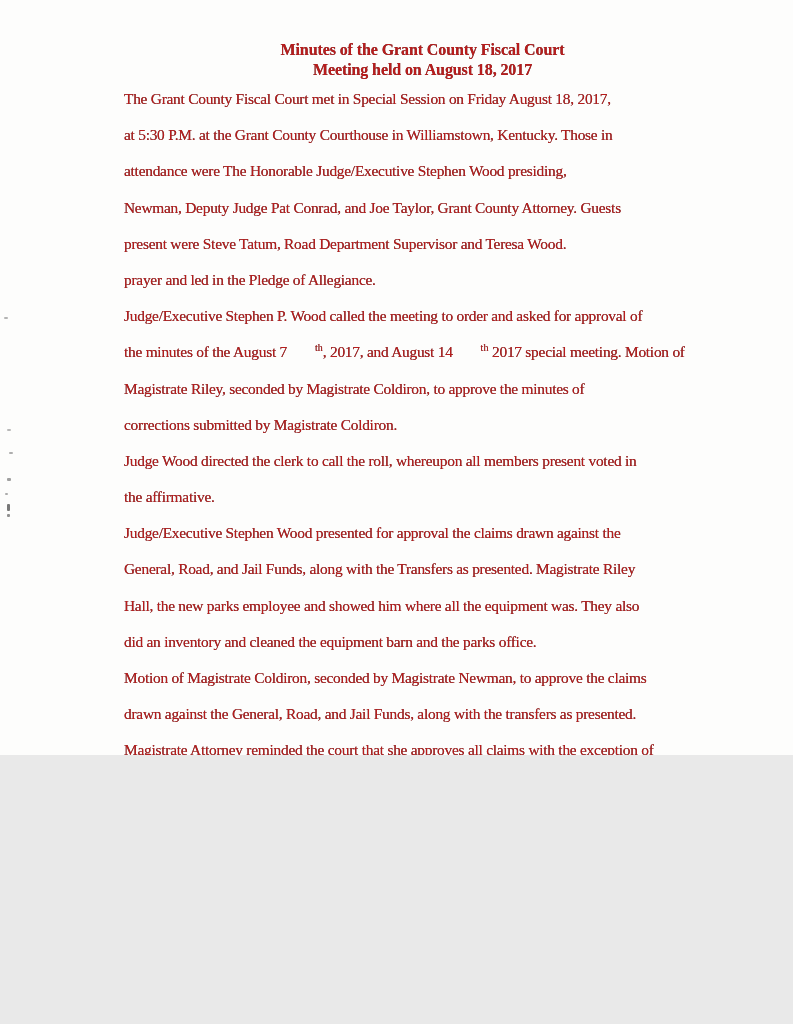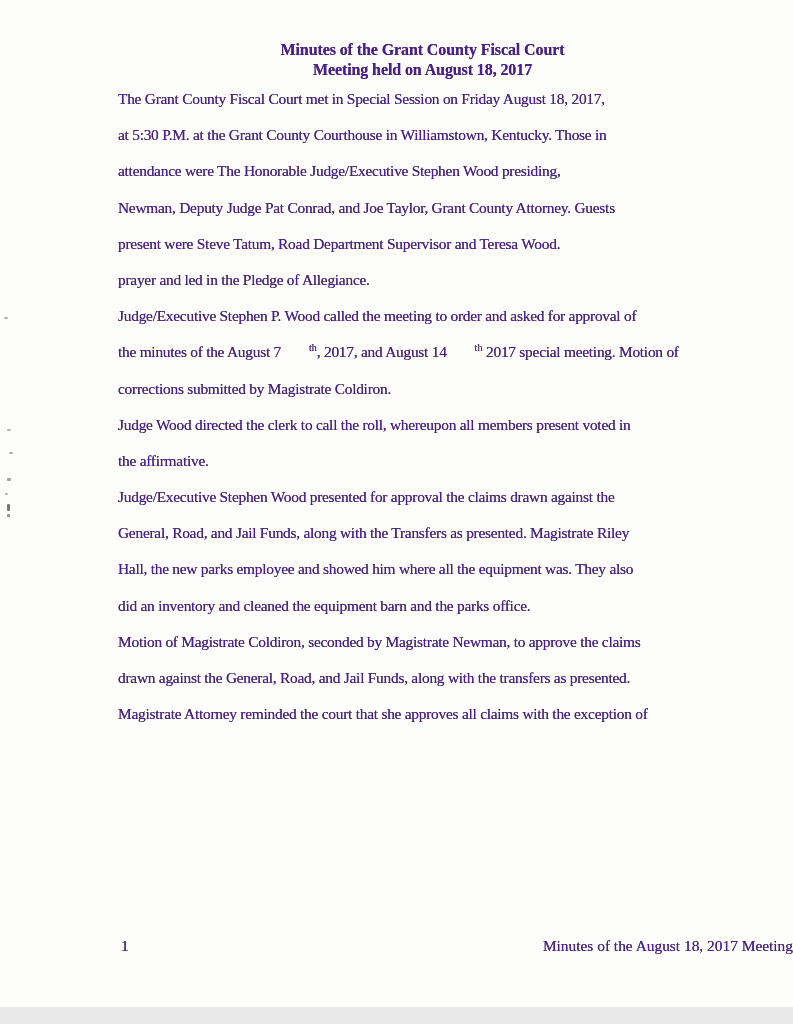--- a/index.html
+++ b/index.html
@@ -3,26 +3,26 @@
 <meta charset="utf-8">
 <style>
   html, body {
     margin: 0;
     padding: 0;
     background: #e9e9e9;
   }
   .page {
     position: relative;
     width: 793px;
-    height: 1007px;
+    height: 755px;
     margin: 0 auto;
     background: #fdfdfc;
     overflow: hidden;
     font-family: "Liberation Serif", serif;
-    color: #4c1d95;
+    color: #b91c1c;
   }
   
   .page * {
     text-shadow: 0 0 0.5px rgba(45,45,45,0.85);
   }
   .title-block {
     position: absolute;
     top: 40px;
     left: 0;
     width: 793px;
@@ -30,21 +30,21 @@
     padding-left: 52px; 
     text-align: center;
     font-weight: bold;
     font-size: 16px;
     line-height: 20px;
     letter-spacing: -0.1px;
   }
   .body-block {
     position: absolute;
     top: 81px;
-    left: 118px;
+    left: 124px;
     width: 585px;
     font-size: 15.4px;
     line-height: 36.2px;
     letter-spacing: -0.25px;
     white-space: nowrap;
   }
   .doc-line { height: 36.2px; }
   .doc-line sup {
     font-size: 10px;
     line-height: 0;
@@ -97,20 +97,21 @@
 
   <div class="body-block">
       <div class="doc-line"><span>The Grant County Fiscal Court met in Special Session on Friday August 18, 2017,</span></div>
       <div class="doc-line"><span>at 5:30 P.M. at the Grant County Courthouse in Williamstown, Kentucky. Those in</span></div>
       <div class="doc-line"><span>attendance were The Honorable Judge/Executive Stephen Wood presiding,</span></div>
       <div class="doc-line"><span>Newman, Deputy Judge Pat Conrad, and Joe Taylor, Grant County Attorney. Guests</span></div>
       <div class="doc-line"><span>present were Steve Tatum, Road Department Supervisor and Teresa Wood.</span></div>
       <div class="doc-line"><span>prayer and led in the Pledge of Allegiance.</span></div>
       <div class="doc-line"><span>Judge/Executive Stephen P. Wood called the meeting to order and asked for approval of</span></div>
       <div class="doc-line"><span>the minutes of the August 7</span><sup>th</sup><span>, 2017, and August 14</span><sup>th</sup><span> 2017 special meeting. Motion of</span></div>
+      <div class="doc-line"><span>Magistrate Riley, seconded by Magistrate Coldiron, to approve the minutes of</span></div>
       <div class="doc-line"><span>corrections submitted by Magistrate Coldiron.</span></div>
       <div class="doc-line"><span>Judge Wood directed the clerk to call the roll, whereupon all members present voted in</span></div>
       <div class="doc-line"><span>the affirmative.</span></div>
       <div class="doc-line"><span>Judge/Executive Stephen Wood presented for approval the claims drawn against the</span></div>
       <div class="doc-line"><span>General, Road, and Jail Funds, along with the Transfers as presented. Magistrate Riley</span></div>
       <div class="doc-line"><span>Hall, the new parks employee and showed him where all the equipment was. They also</span></div>
       <div class="doc-line"><span>did an inventory and cleaned the equipment barn and the parks office.</span></div>
       <div class="doc-line"><span>Motion of Magistrate Coldiron, seconded by Magistrate Newman, to approve the claims</span></div>
       <div class="doc-line"><span>drawn against the General, Road, and Jail Funds, along with the transfers as presented.</span></div>
       <div class="doc-line"><span>Magistrate Attorney reminded the court that she approves all claims with the exception of</span></div>

